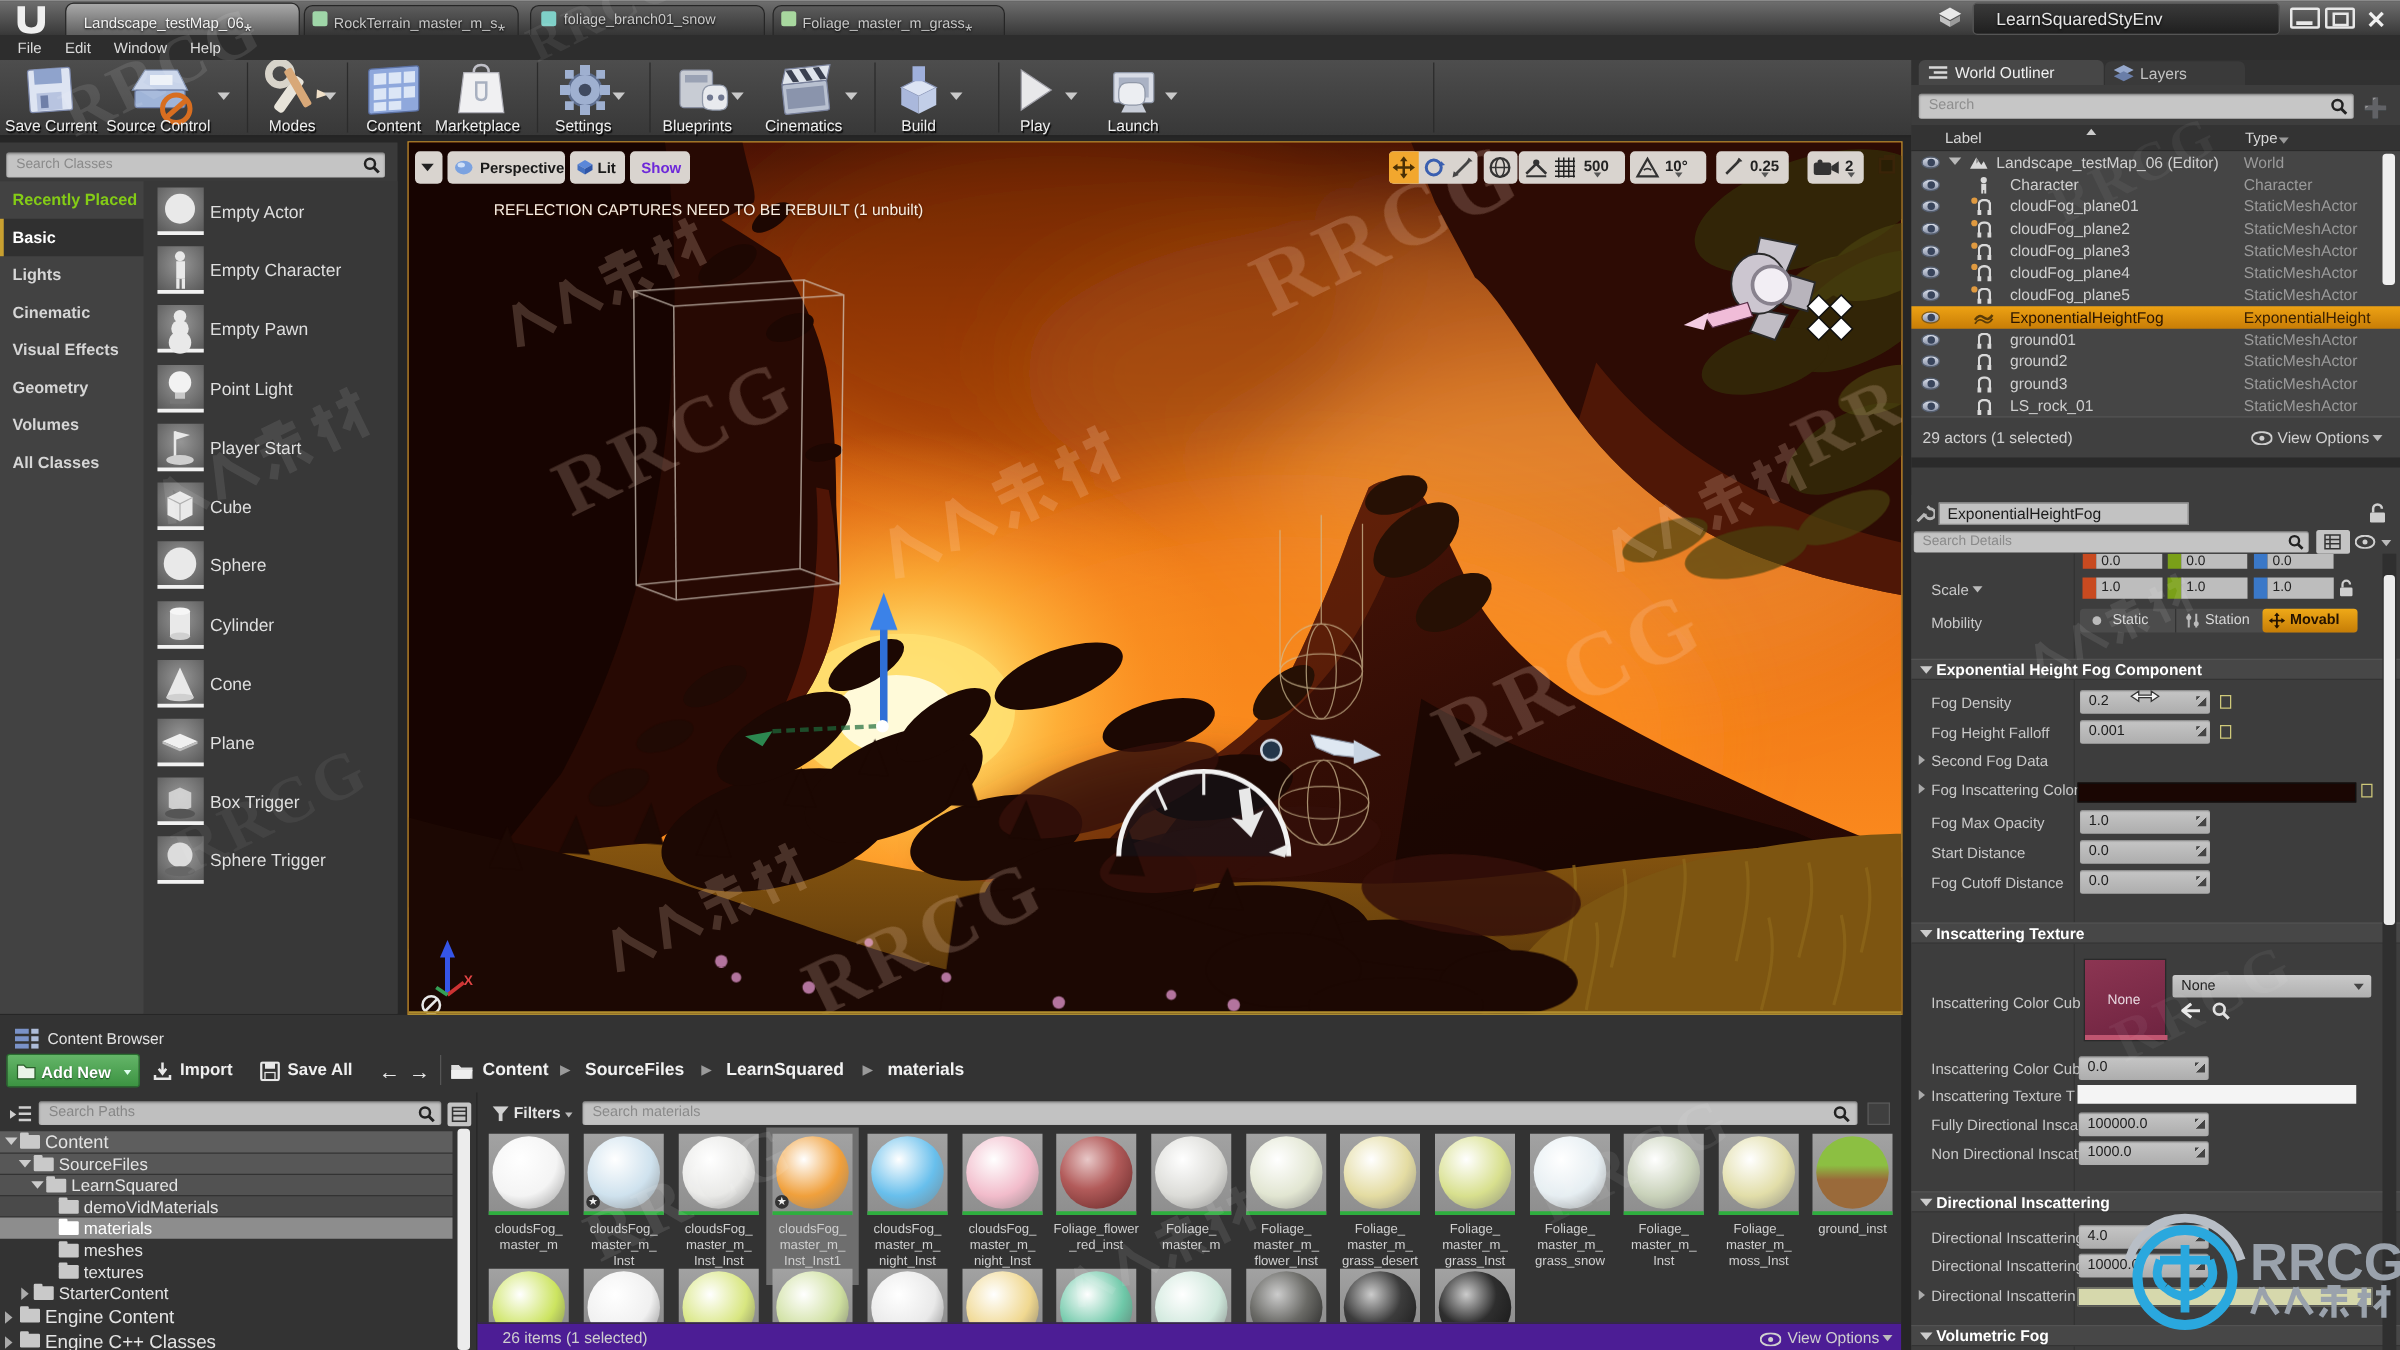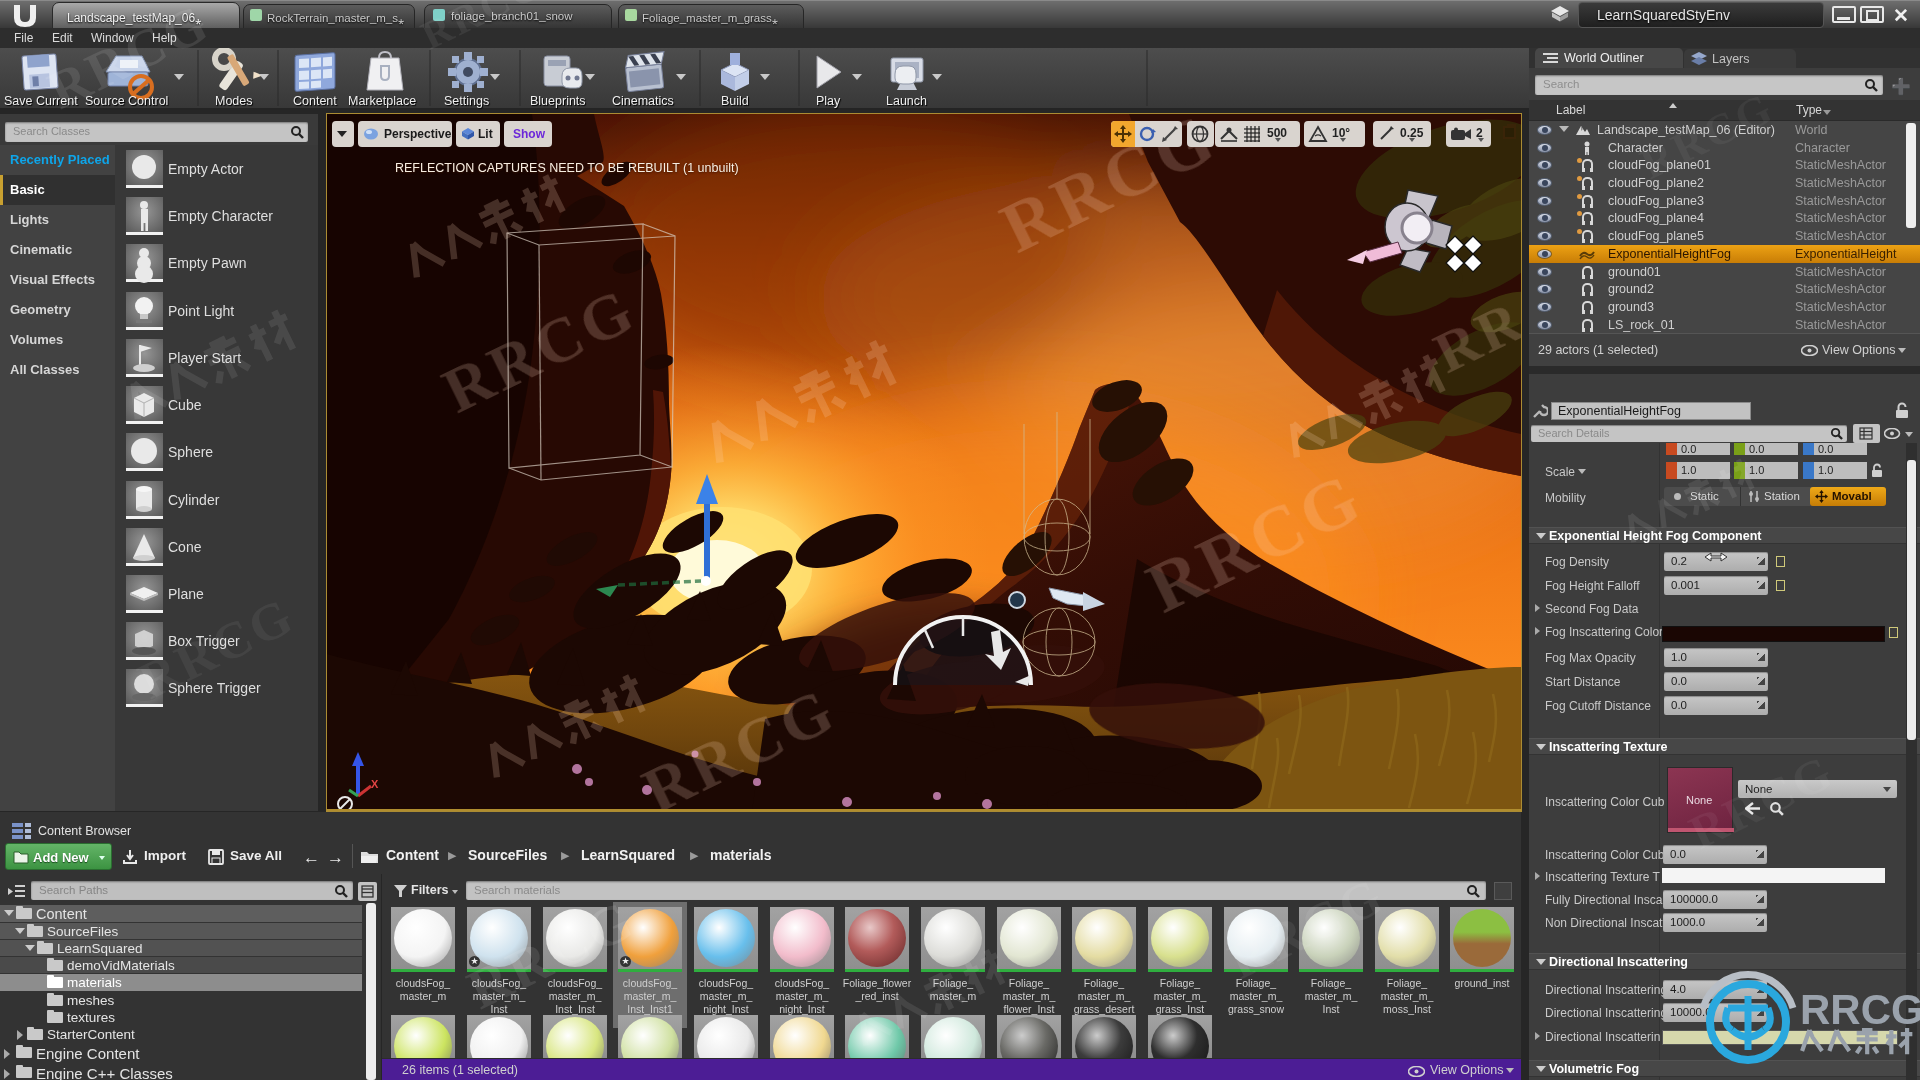--- a/index.html
+++ b/index.html
@@ -217,21 +217,21 @@
   <div class="abs" id="modes" style="left:0;top:114px;width:318px;height:697px;background:#3a3a3a;">
     <div class="abs" style="left:5px;top:8px;width:303px;height:20px;background:#c4c4c4;border-radius:2px;box-shadow:inset 0 1px 2px rgba(0,0,0,.4);">
       <span class="abs" style="left:8px;top:3px;font-size:11px;color:#8a8a8a;">Search Classes</span>
       <svg class="abs" style="right:4px;top:3px;" width="14" height="14" viewBox="0 0 14 14">
           <circle cx="6" cy="6" r="4" fill="none" stroke="#222" stroke-width="2"></circle>
           <line x1="9" y1="9" x2="13" y2="13" stroke="#222" stroke-width="2.4"></line>
         </svg>
     </div>
     <div class="abs" style="left:0;top:31px;width:115px;height:666px;background:#424242;">
       <div class="abs" style="left:0;top:0;width:115px;height:30px;">
-          <span class="abs" style="left:10px;top:7px;font-weight:bold;font-size:13px;color:#0ea5e9;">Recently Placed</span>
+          <span class="abs" style="left:10px;top:7px;font-weight:bold;font-size:13px;color:#84cc16;">Recently Placed</span>
         </div>
       <div class="abs" style="left:0;top:30px;width:115px;height:30px;background:#303030;border-left:3px solid #c8a030;box-sizing:border-box;">
           <span class="abs" style="left:7px;top:7px;font-weight:bold;font-size:13px;color:#fff;">Basic</span>
         </div>
       <div class="abs" style="left:0;top:60px;width:115px;height:30px;">
           <span class="abs" style="left:10px;top:7px;font-weight:bold;font-size:13px;color:#d6d6d6;">Lights</span>
         </div>
       <div class="abs" style="left:0;top:90px;width:115px;height:30px;">
           <span class="abs" style="left:10px;top:7px;font-weight:bold;font-size:13px;color:#d6d6d6;">Cinematic</span>
         </div>

